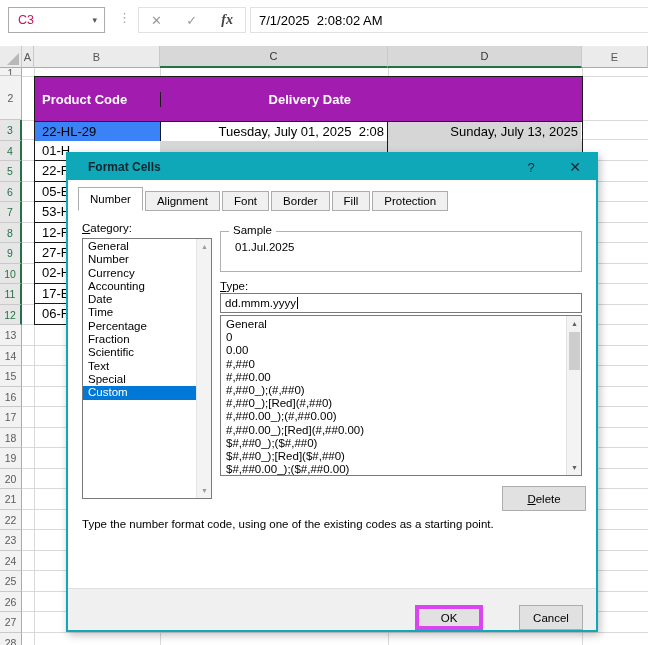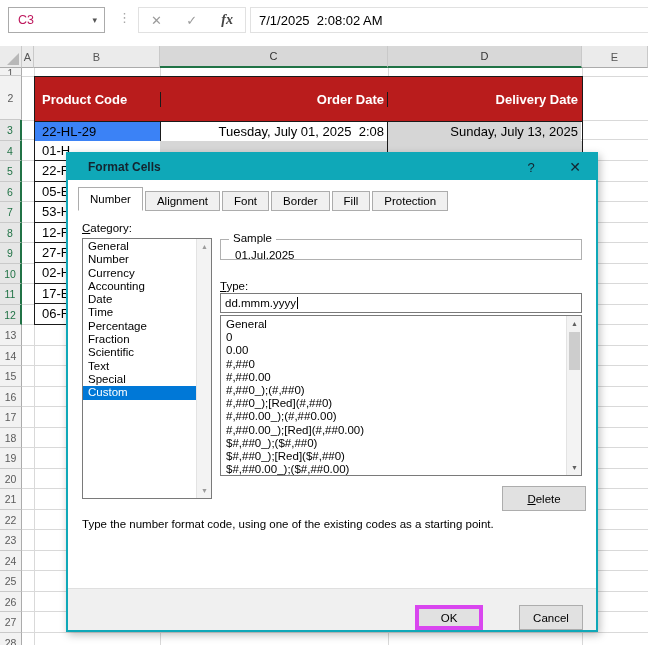--- a/index.html
+++ b/index.html
@@ -46,21 +46,21 @@
 
   
   .gridlines{position:absolute;left:22px;top:120px;width:626px;height:525px;z-index:0;
      background-image:repeating-linear-gradient(to bottom,transparent 0px,transparent 19.5px,#D9D9D9 19.5px,#D9D9D9 20.5px);}
   .vline{position:absolute;top:68px;width:1px;height:577px;background:#D9D9D9;z-index:0;}
   .hline{position:absolute;height:1px;background:#D9D9D9;z-index:0;}
 
   
   .xtable{position:absolute;left:34px;top:76px;width:549px;z-index:2;border:1.5px solid #1a1a1a;}
   .trow{display:flex;}
-  .hrow{height:44px;background:#b91c1c;align-items:center;}
+  .hrow{height:44px;background:#a21caf;align-items:center;}
   .hcell{color:#fff;font-weight:bold;font-size:13px;display:flex;align-items:center;
          padding-left:7px;border-right:1px solid #1a1a1a;}
   .hcell:last-child{border-right:none;}
   .drow{height:20.5px;border-top:1px solid #1a1a1a;font-size:13px;}
   .dcell{display:flex;align-items:center;border-right:1px solid #1a1a1a;white-space:pre;overflow:hidden;}
   .dcell:last-child{border-right:none;}
   .cB{width:126px;padding-left:7px;}
   .cC{width:227px;justify-content:flex-end;padding-right:3px;}
   .cD{width:193px;justify-content:flex-end;padding-right:3px;}
   .bcodes{position:absolute;left:34px;top:141px;width:126px;z-index:2;}
@@ -93,21 +93,21 @@
            background:#fff;}
   .cat-items{position:absolute;left:0;top:1px;right:15px;}
   .cat-items>div{height:13.3px;line-height:13.4px;font-size:11.5px;padding-left:5px;white-space:pre;}
   .cat-items>div.selected{background:#0078D7;color:#fff;}
   .vscroll{position:absolute;right:0;top:0;bottom:0;width:15px;background:#F3F3F3;
            border-left:1px solid #E3E3E3;}
   .sarr{position:absolute;left:0;width:15px;height:15px;text-align:center;font-size:7px;
         line-height:15px;color:#9B9B9B;}
   .sarr.top{top:0;} .sarr.bottom{bottom:0;}
   .sthumb{position:absolute;left:2px;width:11px;background:#CDCDCD;}
-  .samplebox{position:absolute;left:152px;top:85px;width:362px;height:21px;border:1px solid #B0B0B0;}
+  .samplebox{position:absolute;left:152px;top:77px;width:362px;height:41px;border:1px solid #B0B0B0;}
   .samplebox .legend{position:absolute;left:8px;top:-8px;background:#fff;padding:0 4px;font-size:11.5px;}
   .samplebox .sval{position:absolute;left:14px;top:9px;font-size:11.5px;}
   .typeinput{position:absolute;left:152px;top:139px;width:362px;height:20px;border:1px solid #7A7A7A;
              background:#fff;display:flex;align-items:center;padding-left:4px;font-size:11.5px;}
   .caret{display:inline-block;width:1px;height:12px;background:#000;margin-left:1px;}
   .typelist{position:absolute;left:152px;top:161px;width:362px;height:161px;border:1px solid #7A7A7A;
             background:#fff;}
   .type-items{position:absolute;left:0;top:2px;right:15px;}
   .type-items>div{height:13.2px;line-height:13.3px;font-size:11.5px;padding-left:5px;white-space:pre;}
   .delbtn{position:absolute;left:434px;top:332px;width:84px;height:25px;background:#E1E1E1;
@@ -189,21 +189,20 @@
   <div class="vline" style="left:34px"></div>
   <div class="vline" style="left:160px"></div>
   <div class="vline" style="left:388px"></div>
   <div class="vline" style="left:582px"></div>
   <div class="hline" style="left:22px;top:76px;width:626px"></div>
   <div class="hline" style="left:22px;top:120px;width:626px"></div>
 
   <div class="xtable">
     <div class="trow hrow">
       <div class="hcell cB">Product Code</div>
-      <div class="hcell cC">Order Date</div>
       <div class="hcell cD">Delivery Date</div>
     </div>
     <div class="trow drow">
       <div class="dcell cB" style="background:#3b82f6">22-HL-29</div>
       <div class="dcell cC" style="background:#FFFFFF">Tuesday, July 01, 2025  2:08</div>
       <div class="dcell cD" style="background:#D6D6D6">Sunday, July 13, 2025</div>
     </div>
   </div>
 
   <div class="bcodes">

